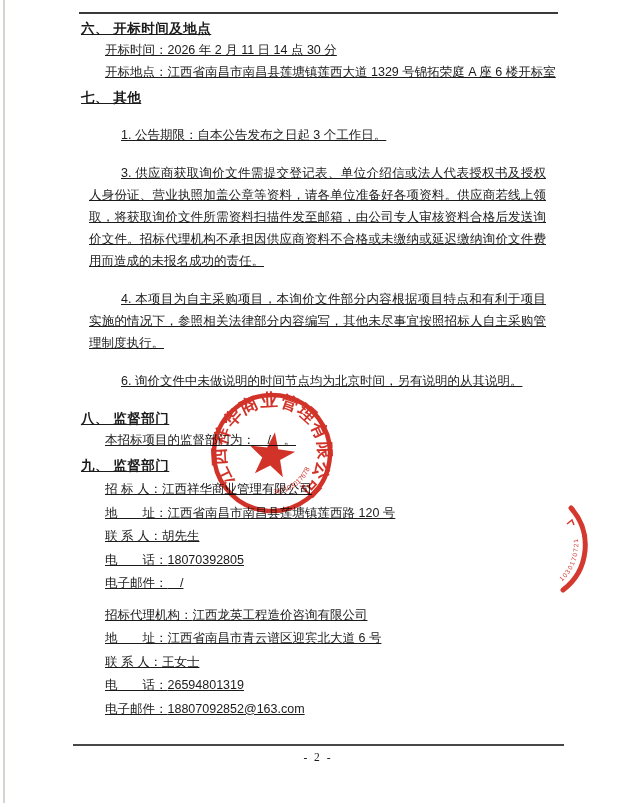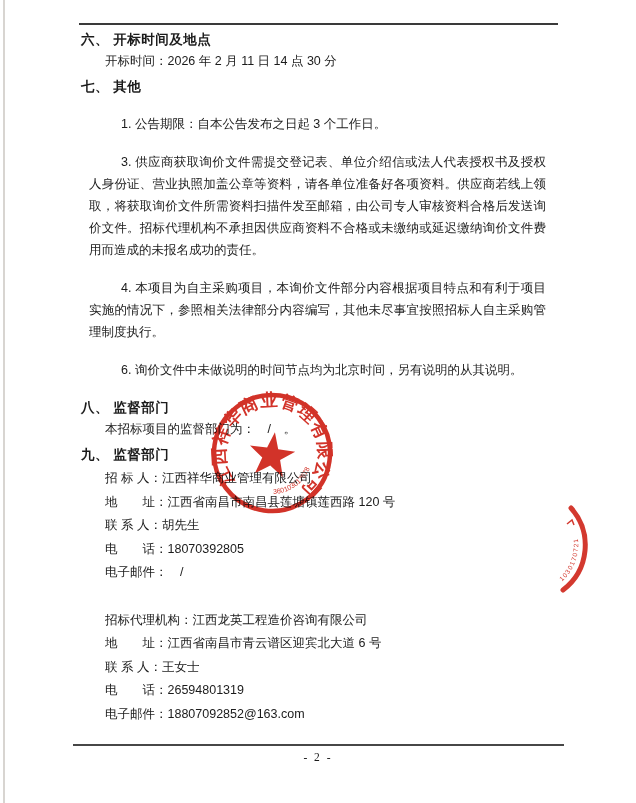--- a/index.html
+++ b/index.html
@@ -9,21 +9,21 @@
     position:relative;
     overflow:hidden;
     font-family:"Liberation Sans","DejaVu Sans",sans-serif;
     color:#1b1b1b;
   }
   .scan-edge{
     position:absolute;left:3px;top:0;bottom:0;width:2px;
     background:#d8d5d1;
   }
   .content{
-    position:absolute;left:73px;top:23px;width:489px;
+    position:absolute;left:73px;top:12px;width:489px;text-decoration:underline;
   }
   .top-rule{
     border-top:2.5px solid #3a3a3a;
     margin:0 4px 4px 6px;
   }
   .sec-heading{
     font-size:13.5px;font-weight:bold;
     margin:4px 0 0 8px;line-height:21px;
     letter-spacing:0.5px;
   }
@@ -31,21 +31,21 @@
     padding-left:32px;
     font-size:12.5px;line-height:22px;
     white-space:pre;
   }
   .para{
     font-size:12.5px;line-height:22px;
     text-align:justify;text-indent:32px;
     margin:16px;
   }
   .contact-block{margin-top:2px;}
-  .agency-block{margin-top:24px;}
+  .agency-block{margin-top:8px;}
   .row{
     padding-left:32px;
     font-size:12.5px;line-height:23.5px;
     white-space:pre;
   }
   .footer-rule{
     position:absolute;left:73px;right:72px;top:744px;
     border-top:2px solid #474747;
   }
   .page-num{
@@ -67,20 +67,21 @@
 <body>
 
 <div class="scan-edge"></div>
 
 <div class="content">
 
   <div class="top-rule"></div>
 
   <div class="sec-heading">六、 开标时间及地点</div>
   <div class="sub-line">开标时间：2026 年 2 月 11 日 14 点 30 分</div>
+  <div class="sub-line">开标地点：江西省南昌市南昌县莲塘镇莲西大道 1329 号锦拓荣庭 A 座 6 楼开标室</div>
 
   <div class="sec-heading">七、 其他</div>
   <p class="para">1. 公告期限：自本公告发布之日起 3 个工作日。</p>
   <p class="para">3.  供应商获取询价文件需提交登记表、单位介绍信或法人代表授权书及授权人身份证、营业执照加盖公章等资料，请各单位准备好各项资料。供应商若线上领取，将获取询价文件所需资料扫描件发至邮箱，由公司专人审核资料合格后发送询价文件。招标代理机构不承担因供应商资料不合格或未缴纳或延迟缴纳询价文件费用而造成的未报名成功的责任。</p>
   <p class="para">4. 本项目为自主采购项目，本询价文件部分内容根据项目特点和有利于项目实施的情况下，参照相关法律部分内容编写，其他未尽事宜按照招标人自主采购管理制度执行。</p>
   <p class="para">6. 询价文件中未做说明的时间节点均为北京时间，另有说明的从其说明。</p>
 
   <div class="sec-heading">八、 监督部门</div>
   <div class="sub-line">本招标项目的监督部门为：　/　。</div>
 

